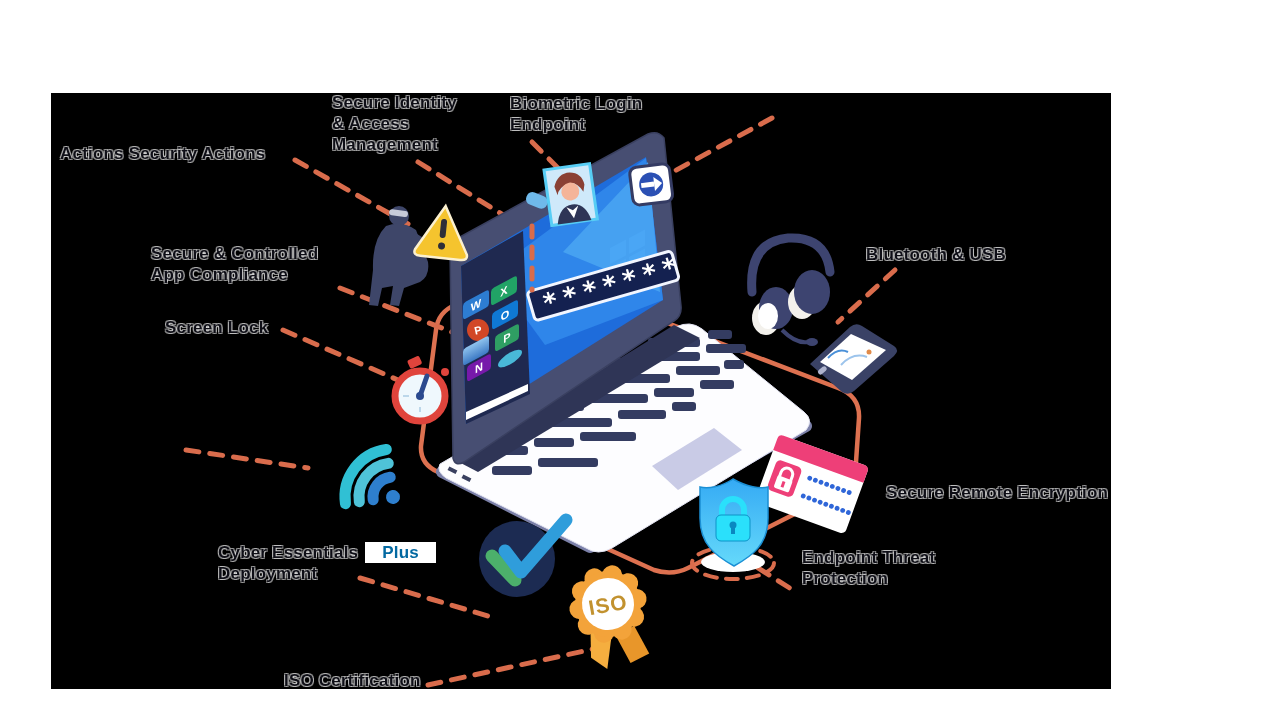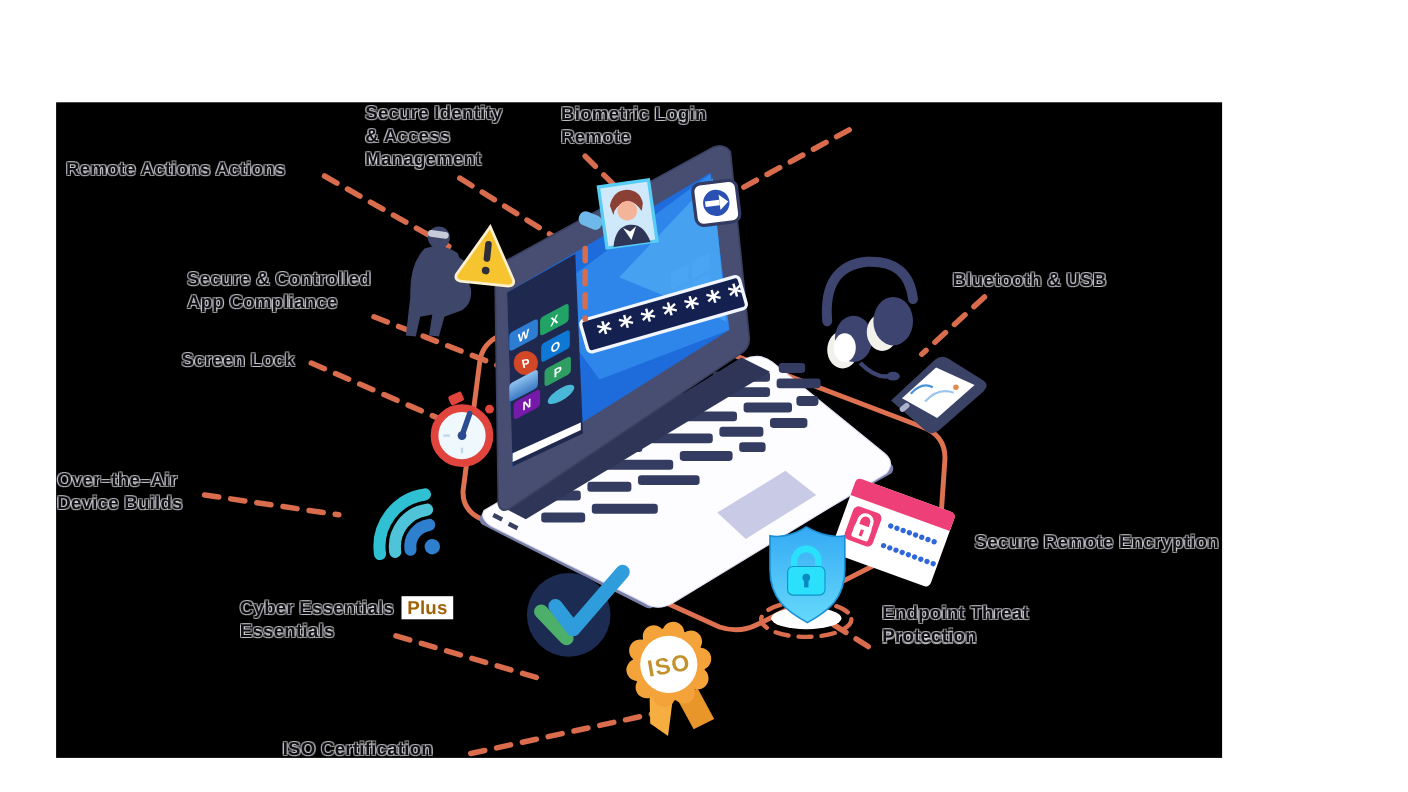--- a/index.html
+++ b/index.html
@@ -2,21 +2,21 @@
 <html><head>
 <meta charset="utf-8">
 <style>
   html,body{margin:0;padding:0;background:#ffffff;}
   .stage{position:relative;width:1280px;height:720px;overflow:hidden;font-family:"Liberation Sans",sans-serif;}
   .bg-black{position:absolute;left:51px;top:93px;width:1060px;height:596px;background:#000000;}
   svg.art{position:absolute;left:0;top:0;width:1280px;height:720px;}
   .label{position:absolute;font:600 17px/21px "Liberation Sans",sans-serif;color:#0e0e16;letter-spacing:.2px;white-space:nowrap;
          text-shadow:-1px -1px 0 rgba(240,240,240,.55),1px -1px 0 rgba(240,240,240,.55),
                      -1px 1px 0 rgba(240,240,240,.55),1px 1px 0 rgba(240,240,240,.55);}
-  .chip{display:inline-block;background:#ffffff;color:#a16207;font-weight:700;padding:0 5px;margin-left:7px;text-shadow:none;line-height:21px;}
+  .chip{display:inline-block;background:#ffffff;color:#0369a1;font-weight:700;padding:0 17px;margin-left:7px;text-shadow:none;line-height:21px;}
 </style>
 </head>
 <body>
 
 <div class="stage">
   <div class="bg-black"></div>
 
   <svg class="art" viewBox="0 0 1280 720">
     <defs>
       <linearGradient id="shieldGrad" x1="0" y1="0" x2="0" y2="1">
@@ -262,63 +262,59 @@
           <circle cx="9" cy="-27.6" r="10"></circle>
         <circle cx="23.5" cy="-17" r="10"></circle>
       </g>
       <circle r="33" fill="#f3a33a"></circle>
       <circle r="26" fill="#ffffff"></circle>
       <text x="0" y="8" text-anchor="middle" font-size="21" font-weight="bold" letter-spacing="1" fill="#c2922f" font-family="Liberation Sans, sans-serif">ISO</text>
     </g>
   </svg>
 
   <div class="label" style="left:60px;top:143px">
-    <div>Remote Actions Actions</div>
+    <div>Actions Security Actions</div>
   </div>
 
   <div class="label" style="left:332px;top:92px">
     <div>Secure Identity</div>
     <div>&amp; Access</div>
     <div>Management</div>
   </div>
 
   <div class="label" style="left:510px;top:93px">
     <div>Biometric Login</div>
-    <div>Remote</div>
+    <div>Endpoint</div>
   </div>
 
 
   <div class="label" style="left:866px;top:244px">
     <div>Bluetooth &amp; USB</div>
   </div>
 
-  <div class="label" style="left:170px;top:243px">
+  <div class="label" style="left:151px;top:243px">
     <div>Secure &amp; Controlled</div>
     <div>App Compliance</div>
   </div>
 
   <div class="label" style="left:165px;top:317px">
     <div>Screen Lock</div>
   </div>
 
-  <div class="label" style="left:52px;top:426px">
-    <div>Over–the–Air</div>
-    <div>Device Builds</div>
-  </div>
 
   <div class="label" style="left:886px;top:482px">
     <div>Secure Remote Encryption</div>
   </div>
 
   <div class="label" style="left:802px;top:547px">
     <div>Endpoint Threat</div>
     <div>Protection</div>
   </div>
 
   <div class="label" style="left:218px;top:542px">
     <div><span>Cyber Essentials</span><span class="chip">Plus</span></div>
-    <div>Essentials</div>
-  </div>
-
-  <div class="label" style="left:257px;top:670px">
+    <div>Deployment</div>
+  </div>
+
+  <div class="label" style="left:284px;top:670px">
     <div>ISO Certification</div>
   </div>
 </div>
 
 </body></html>

